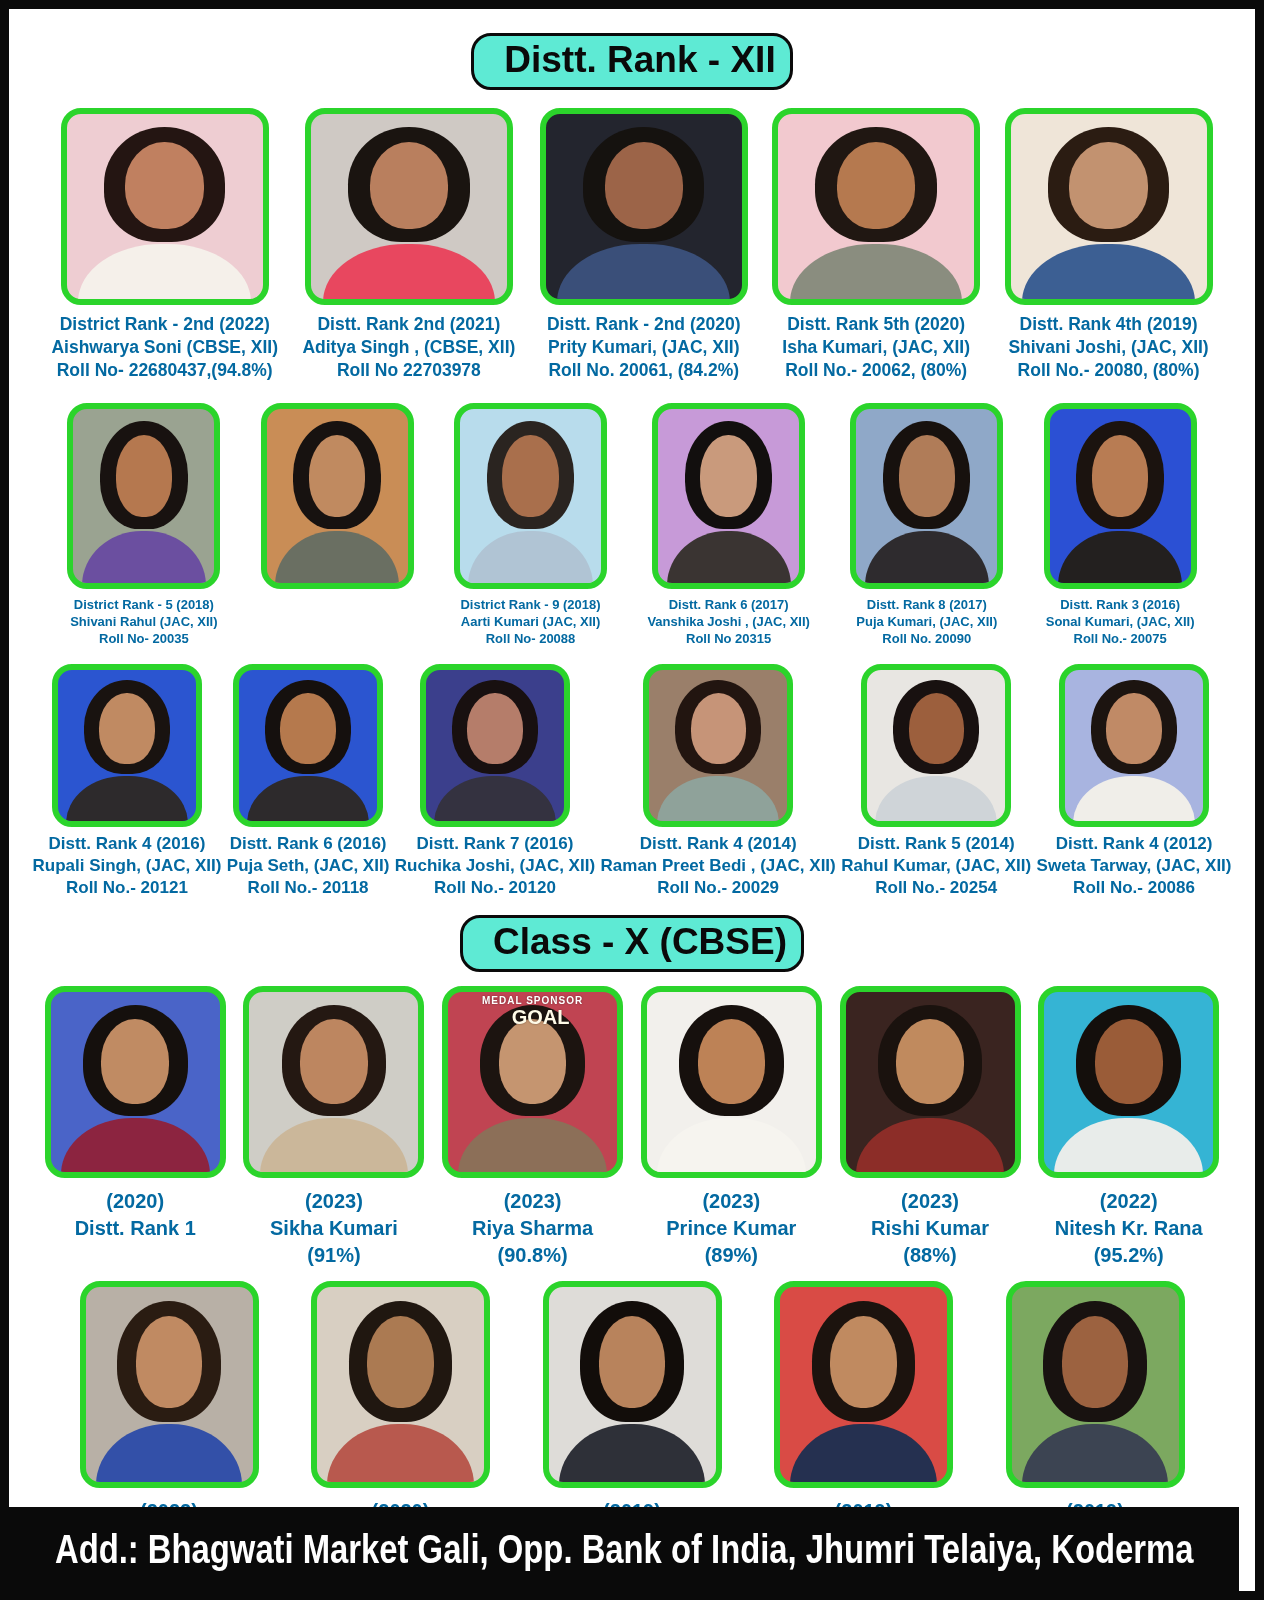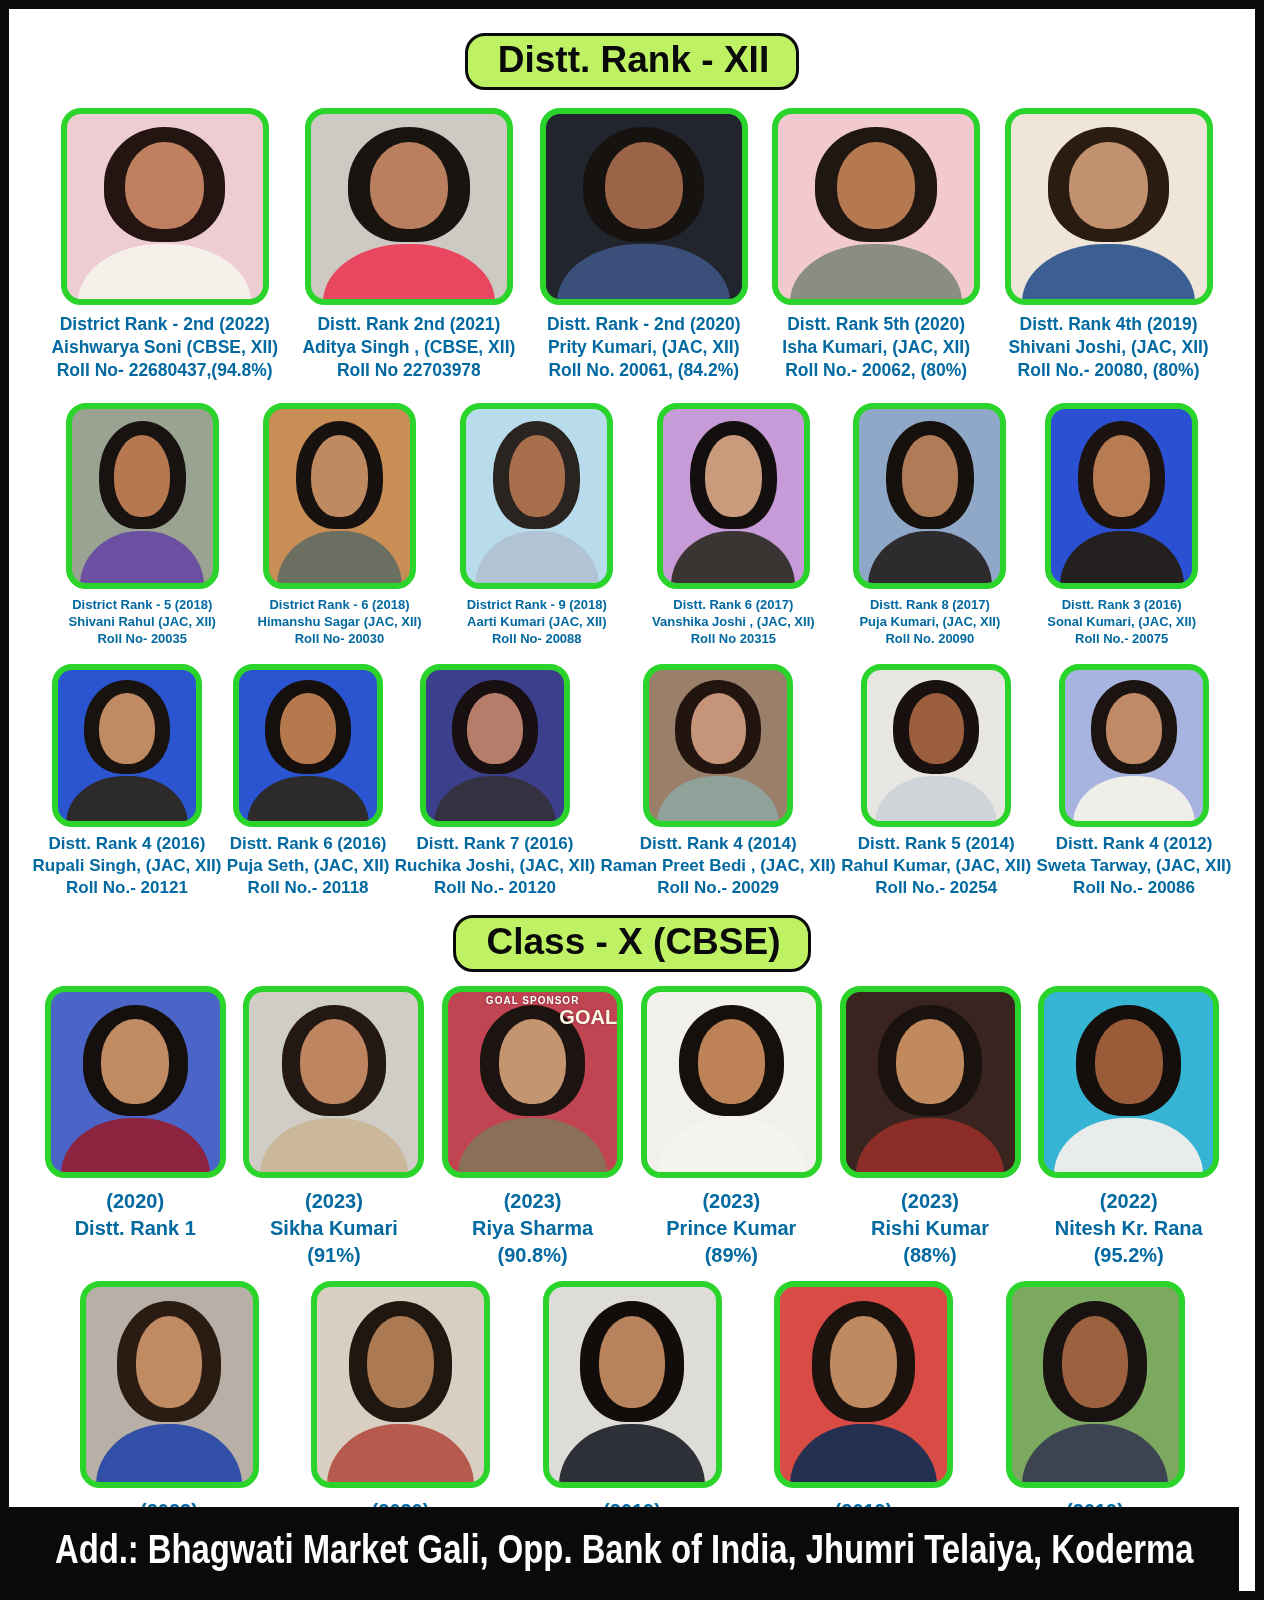--- a/index.html
+++ b/index.html
@@ -11,25 +11,25 @@
     background:#fff;
     font-family:"Liberation Sans", sans-serif;
     overflow:hidden;
   }
   
   .title-wrap { text-align:center; }
   .title-box {
     display:inline-block;
     border:3px solid #0a0a0a;
     border-radius:20px;
-    padding:3px 27px 6px 30px;
+    padding:3px 14px 6px 30px;
     font-size:37px;
     font-weight:bold;
     color:#0a0a0a;
-    background:#bef264;
+    background:#5eead4;
     letter-spacing:0px;
   }
   .title-wrap.first { margin-top:24px; }
   .title-wrap.second { margin-top:16px; }
 
   
   .row {
     display:flex;
     justify-content:space-evenly;
     align-items:flex-start;
@@ -60,21 +60,21 @@
     background:var(--shirt,#eee);
   }
   .photo-overlay {
     position:absolute; top:3px; left:0; right:0;
     text-align:center; z-index:3;
     color:#ffffff; font-weight:bold;
     text-shadow:0 0 2px rgba(0,0,0,.45);
     pointer-events:none;
   }
   .photo-overlay .ov0 { font-size:10px; letter-spacing:1px; }
-  .photo-overlay .ov1 { font-size:20px; text-align:right; padding-left:16px; color:#fffbe8; }
+  .photo-overlay .ov1 { font-size:20px; text-align:center; padding-left:16px; color:#fffbe8; }
 
   .caption {
     margin-top:8px;
     text-align:center;
     font-weight:bold;
     color:#0369a1;
     line-height:1.3;
     white-space:nowrap;
   }
   
@@ -198,25 +198,20 @@
             <div>Shivani Rahul (JAC, XII)</div>
             <div>Roll No- 20035</div>
           </div>
         </div>
         <div class="card">
           <div class="photo" style="--bg: #c98d56; --hair: #171210; --skin: #c08a60; --shirt: #6a6f62;">
             <div class="person-hair"></div>
             <div class="person-head"></div>
             <div class="person-torso"></div>
           </div>
-          <div class="caption">
-            <div>District Rank - 6 (2018)</div>
-            <div>Himanshu Sagar (JAC, XII)</div>
-            <div>Roll No- 20030</div>
-          </div>
         </div>
         <div class="card">
           <div class="photo" style="--bg: #b8dcec; --hair: #2a2420; --skin: #a96f4c; --shirt: #b0c4d4;">
             <div class="person-hair"></div>
             <div class="person-head"></div>
             <div class="person-torso"></div>
           </div>
           <div class="caption">
             <div>District Rank - 9 (2018)</div>
             <div>Aarti Kumari (JAC, XII)</div>
@@ -363,21 +358,21 @@
             <div>Sikha Kumari</div>
             <div>(91%)</div>
           </div>
         </div>
         <div class="card">
           <div class="photo" style="--bg: #c04452; --hair: #1c1410; --skin: #c59570; --shirt: #8c6f58;">
             <div class="person-hair"></div>
             <div class="person-head"></div>
             <div class="person-torso"></div>
             <div class="photo-overlay">
-              <div class="ov0">GOAL SPONSOR</div>
+              <div class="ov0">MEDAL SPONSOR</div>
               <div class="ov1">GOAL</div>
             </div>
           </div>
           <div class="caption">
             <div>(2023)</div>
             <div>Riya Sharma</div>
             <div>(90.8%)</div>
           </div>
         </div>
         <div class="card">

